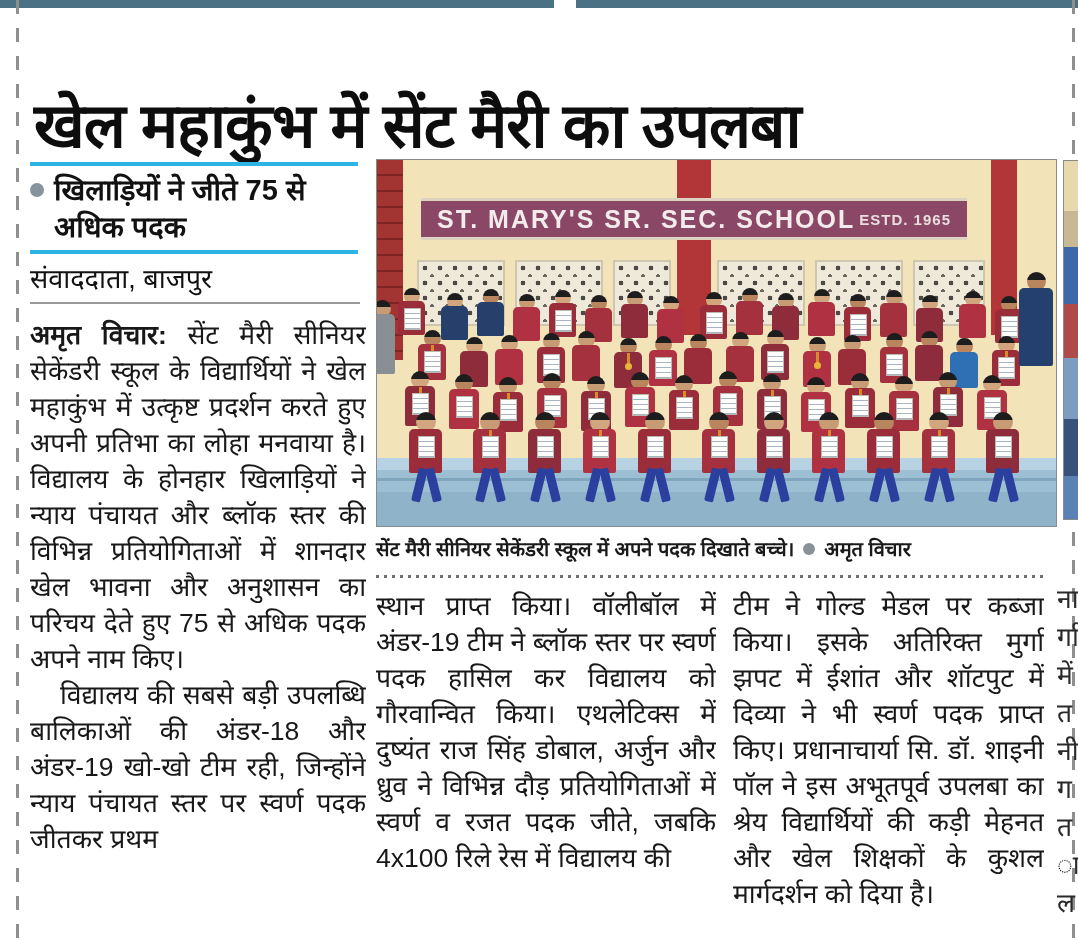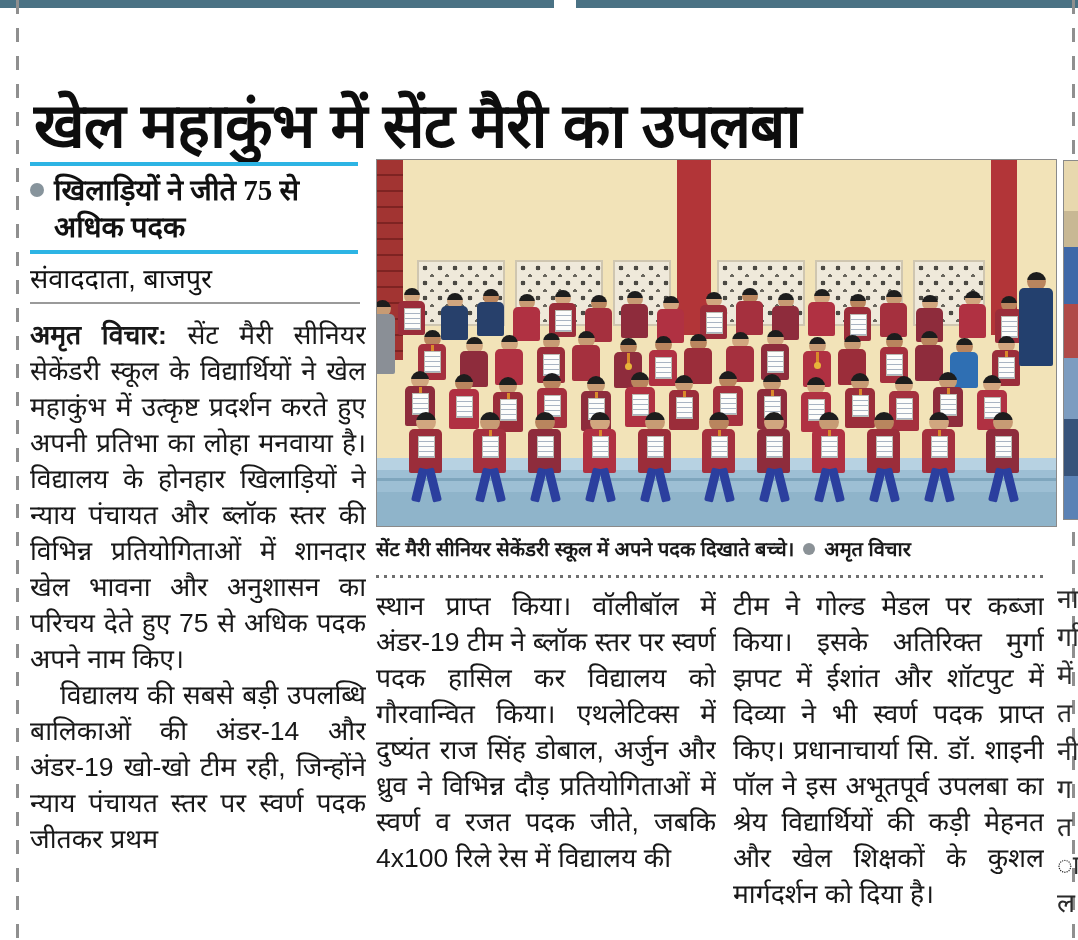--- a/index.html
+++ b/index.html
@@ -19,21 +19,21 @@
   
   .headline{
     position:absolute;left:34px;top:22px;width:1014px;height:130px;
     font-size:62px;font-weight:bold;color:#0d0d0d;line-height:124px;
     white-space:nowrap;letter-spacing:-1px;
   }
   
   .rule-cyan{position:absolute;left:30px;width:328px;height:4px;background:#2db4e4;}
   .subhead{position:absolute;left:30px;top:172px;width:330px;display:flex;gap:10px;}
   .subhead .dot{flex:0 0 14px;width:14px;height:14px;border-radius:50%;background:#87949c;margin-top:11px;}
-  .subhead .txt{font-size:29px;font-weight:bold;line-height:37px;color:#111;font-family:Liberation Serif, serif;}
+  .subhead .txt{font-size:29px;font-weight:bold;line-height:37px;color:#111;}
   .byline{position:absolute;left:30px;top:259px;width:330px;font-size:27px;color:#111;}
   .rule-gray{position:absolute;left:30px;top:302px;width:330px;height:2px;background:#9a9a9a;}
   .body-col{
     position:absolute;font-size:26.5px;line-height:36px;text-align:justify;color:#181818;
   }
   .body-col p{margin:0;}
   .body-col p.indent{text-indent:30px;}
   .col-left{left:30px;top:317px;width:336px;height:600px;overflow:hidden;}
   .col-mid{left:376px;top:588px;width:340px;height:335px;overflow:hidden;}
   .col-right{left:733px;top:588px;width:311px;height:335px;overflow:hidden;}
@@ -112,33 +112,37 @@
 <div class="subhead">
   <span class="dot"></span>
   <span class="txt">खिलाड़ियों ने जीते 75 से अधिक पदक</span>
 </div>
 <div class="rule-cyan" style="top:250px"></div>
 <div class="byline">संवाददाता, बाजपुर</div>
 <div class="rule-gray"></div>
 
 <div class="body-col col-left">
   <p><b>अमृत विचार:</b><span> सेंट मैरी सीनियर सेकेंडरी स्कूल के विद्यार्थियों ने खेल महाकुंभ में उत्कृष्ट प्रदर्शन करते हुए अपनी प्रतिभा का लोहा मनवाया है। विद्यालय के होनहार खिलाड़ियों ने न्याय पंचायत और ब्लॉक स्तर की विभिन्न प्रतियोगिताओं में शानदार खेल भावना और अनुशासन का परिचय देते हुए 75 से अधिक पदक अपने नाम किए।</span></p>
-  <p class="indent">विद्यालय की सबसे बड़ी उपलब्धि बालिकाओं की अंडर-14 और अंडर-19 खो-खो टीम रही, जिन्होंने न्याय पंचायत स्तर पर स्वर्ण पदक जीतकर प्रथम</p>
+  <p class="indent">विद्यालय की सबसे बड़ी उपलब्धि बालिकाओं की अंडर-18 और अंडर-19 खो-खो टीम रही, जिन्होंने न्याय पंचायत स्तर पर स्वर्ण पदक जीतकर प्रथम</p>
 </div>
 
 <div class="photo">
   <div class="pf brickL"></div>
   <div class="pf pillar pillarC"></div>
   <div class="pf pillar pillarR"></div>
   <div class="pf lattice" style="left:40px;width:88px"></div>
   <div class="pf lattice" style="left:138px;width:88px"></div>
   <div class="pf lattice" style="left:236px;width:58px"></div>
   <div class="pf lattice" style="left:340px;width:88px"></div>
   <div class="pf lattice" style="left:438px;width:88px"></div>
   <div class="pf lattice" style="left:536px;width:72px"></div>
+  <div class="pf signboard">
+    <span class="sign-title">ST. MARY'S SR. SEC. SCHOOL</span>
+    <span class="sign-estd">ESTD. 1965</span>
+  </div>
   <div class="pf bench"></div>
   <div class="pf bench-line"></div>
   <div>
       <div class="fig" style="left: 21px; top: 128px; z-index: 3; width: 27px; height: 50px;">
         <div class="head" style="left:5.5px;top:0;width:16px;height:16px;background:linear-gradient(#1d1d1d 42%,#d1a67f 42%)"></div>
         <div class="torso" style="left:0;top:13px;width:27px;height:34px;background:#9b2d3a"></div>
         <div class="cert" style="left:5.5px;top:20px;width:17px;height:22px;"></div>
       </div>
       <div class="fig" style="left: 64px; top: 133px; z-index: 3; width: 27px; height: 50px;">
         <div class="head" style="left:5.5px;top:0;width:16px;height:16px;background:linear-gradient(#1d1d1d 42%,#d1a67f 42%)"></div>

